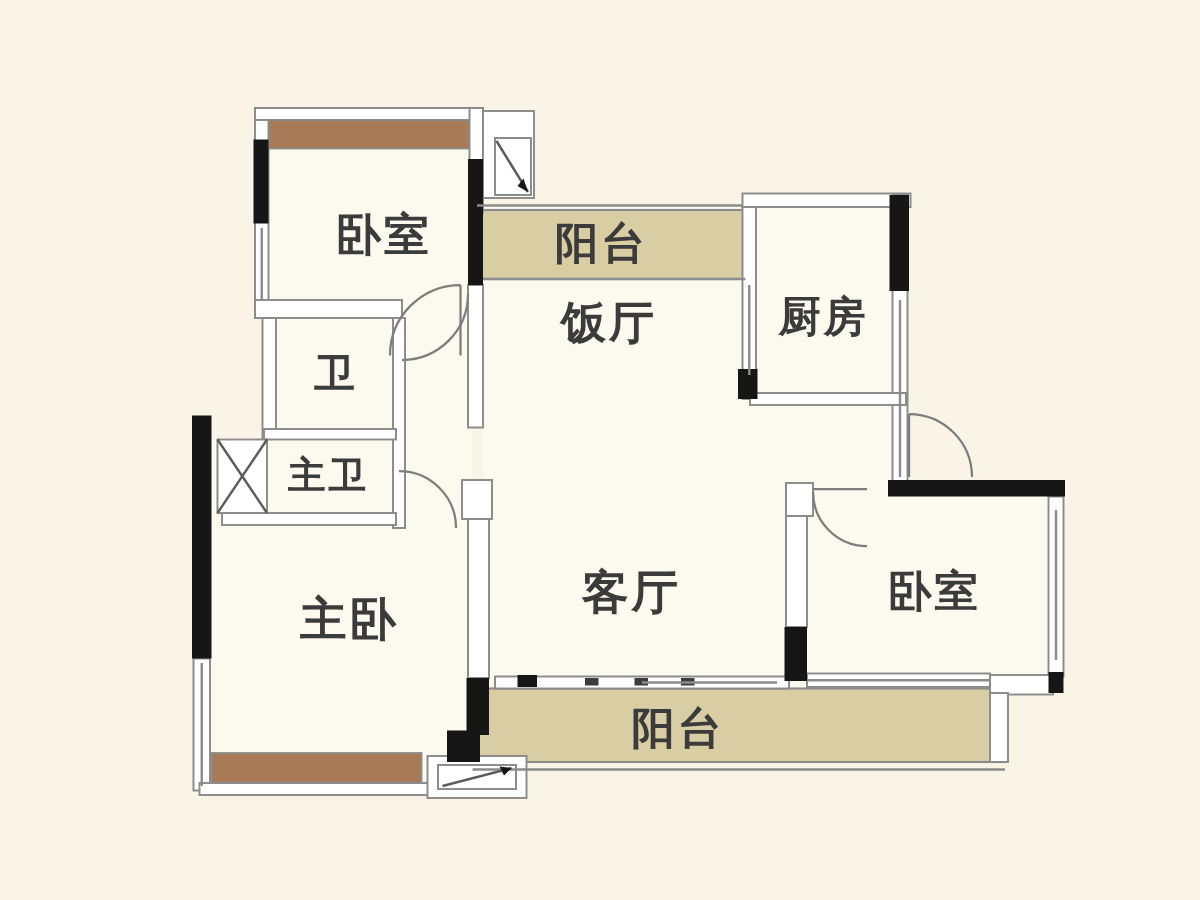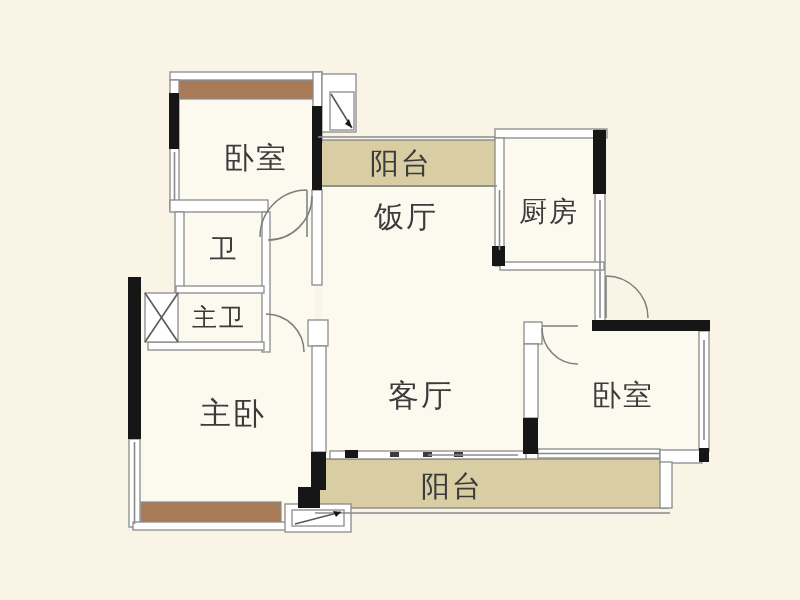--- a/index.html
+++ b/index.html
@@ -1,17 +1,17 @@
 <!DOCTYPE html>
 <html><head>
 <meta charset="utf-8">
 <style>
   html,body{margin:0;padding:0;width:800px;height:600px;background:#f9f4e6;overflow:hidden;
     font-family:"Liberation Sans", sans-serif;}
-  .plan-wrap{width:637px;height:600px;position:relative;}
+  .plan-wrap{width:637px;height:600px;position:relative;font-weight:bold;}
   svg{display:block;}
   text.room-label{fill:#3b3b3b;letter-spacing:2px;}
 </style>
 </head>
 <body>
 
 <div class="plan-wrap">
 <svg width="800" height="600" viewBox="0 0 800 600" xmlns="http://www.w3.org/2000/svg">
 
   <rect x="0" y="0" width="800" height="600" fill="#f9f4e6"></rect>

